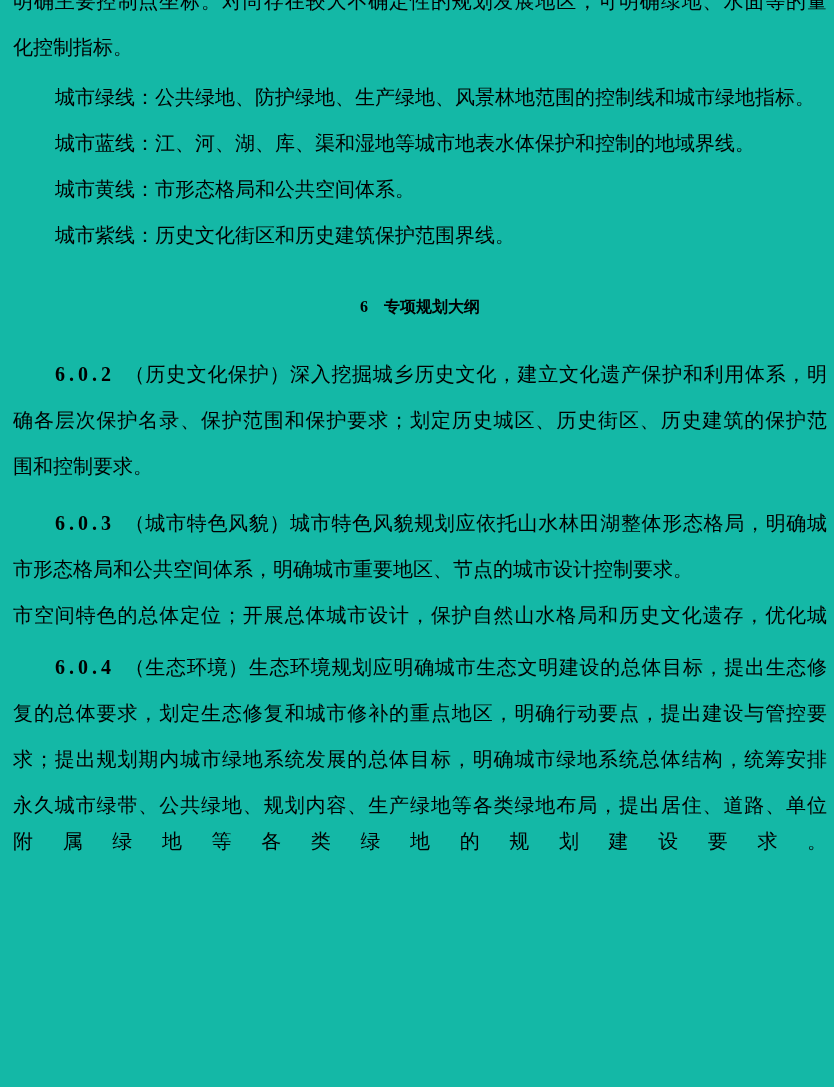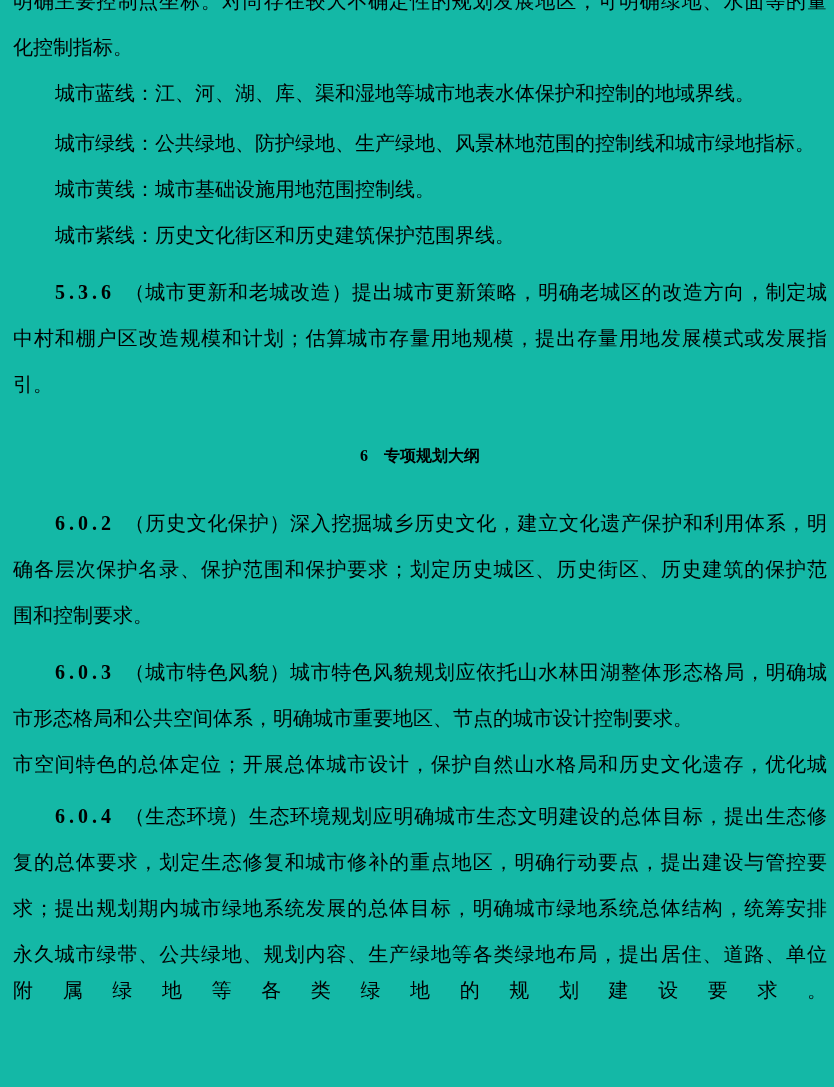--- a/index.html
+++ b/index.html
@@ -53,36 +53,31 @@
 </style>
 </head>
 <body>
 
 <div class="page">
   <div class="doc">
       <div class="section continuation">
         <div class="line fill">明确主要控制点坐标。对尚存在较大不确定性的规划发展地区，可明确绿地、水面等的量</div>
         <div class="line">化控制指标。</div>
       </div>
-      <div class="section list">
-        <div class="line indent">城市蓝线：江、河、湖、库、渠和湿地等城市地表水体保护和控制的地域界线。</div>
-      </div>
       <div class="section list-first">
         <div class="line indent">城市绿线：公共绿地、防护绿地、生产绿地、风景林地范围的控制线和城市绿地指标。</div>
       </div>
       <div class="section list">
-        <div class="line indent">城市黄线：城市基础设施用地范围控制线。</div>
+        <div class="line indent">城市蓝线：江、河、湖、库、渠和湿地等城市地表水体保护和控制的地域界线。</div>
+      </div>
+      <div class="section list">
+        <div class="line indent">城市黄线：市形态格局和公共空间体系。</div>
       </div>
       <div class="section list">
         <div class="line indent">城市紫线：历史文化街区和历史建筑保护范围界线。</div>
-      </div>
-      <div class="section para">
-        <div class="line fill indent"><span class="num">5.3.6</span><span>（城市更新和老城改造）提出城市更新策略，明确老城区的改造方向，制定城</span></div>
-        <div class="line fill">中村和棚户区改造规模和计划；估算城市存量用地规模，提出存量用地发展模式或发展指</div>
-        <div class="line">引。</div>
       </div>
       <div class="section heading">6　专项规划大纲</div>
       <div class="section para">
         <div class="line fill indent"><span class="num">6.0.2</span><span>（历史文化保护）深入挖掘城乡历史文化，建立文化遗产保护和利用体系，明</span></div>
         <div class="line fill">确各层次保护名录、保护范围和保护要求；划定历史城区、历史街区、历史建筑的保护范</div>
         <div class="line">围和控制要求。</div>
       </div>
       <div class="section para">
         <div class="line fill indent"><span class="num">6.0.3</span><span>（城市特色风貌）城市特色风貌规划应依托山水林田湖整体形态格局，明确城</span></div>
         <div class="line">市形态格局和公共空间体系，明确城市重要地区、节点的城市设计控制要求。</div>

